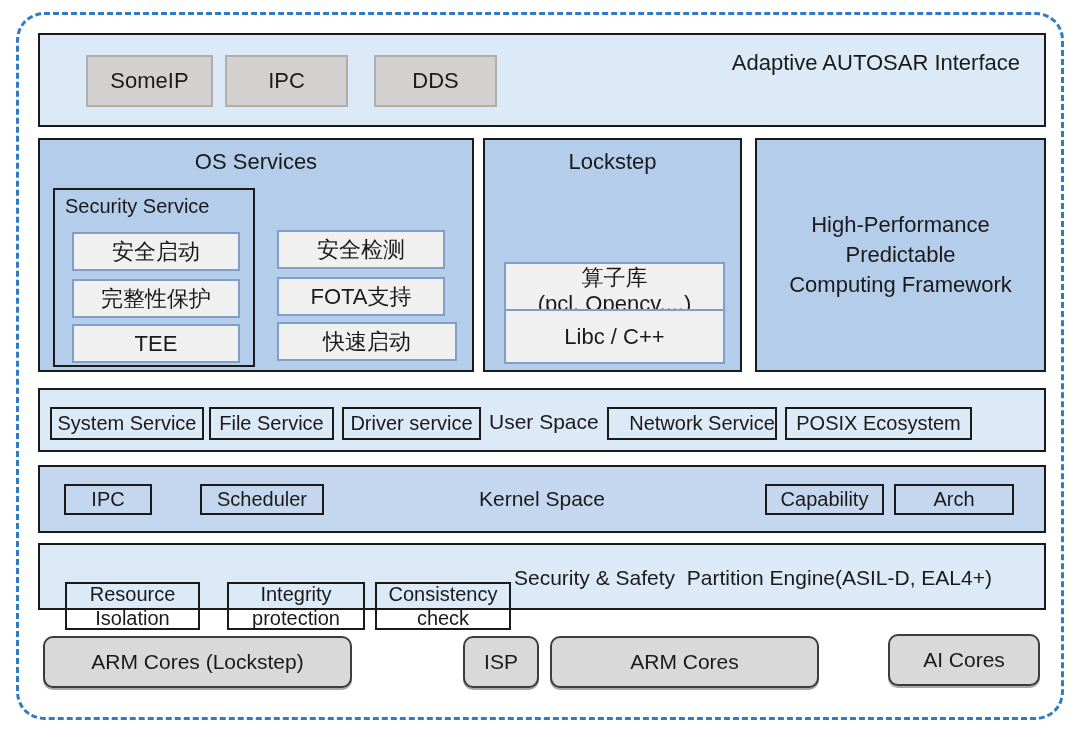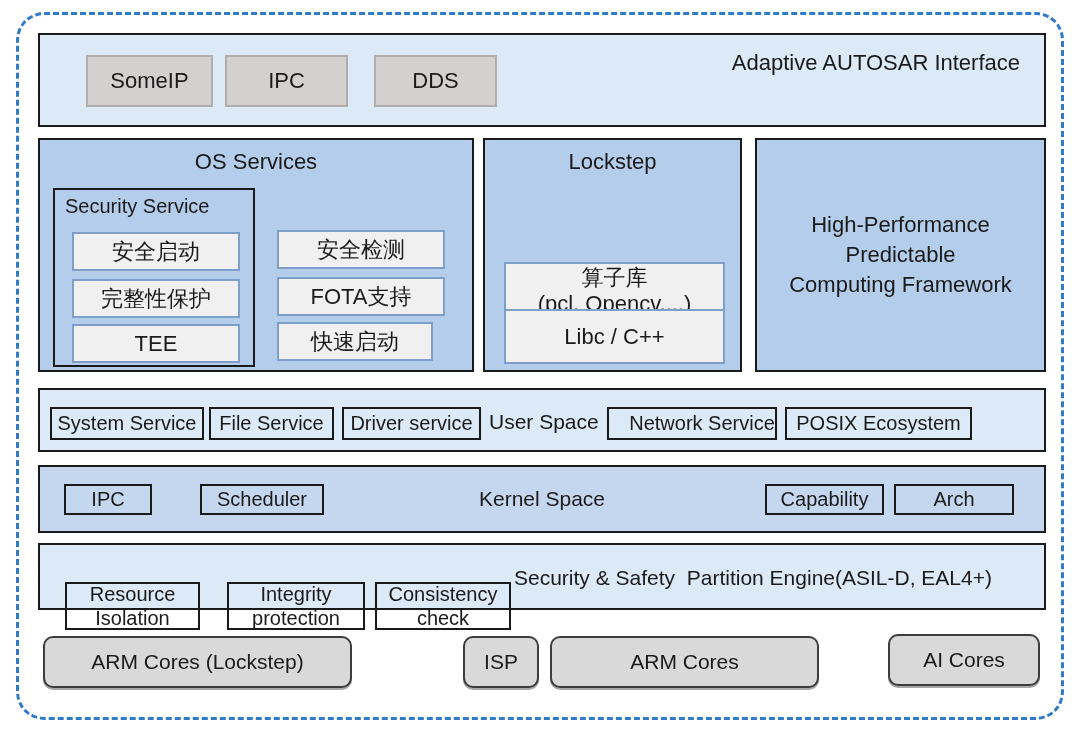--- a/index.html
+++ b/index.html
@@ -72,21 +72,21 @@
         <span>TEE</span>
       </div>
     </div>
 
     <div class="abs white-chip center" style="left:237px;top:90px;width:168px;height:39px;">
       <span>安全检测</span>
     </div>
     <div class="abs white-chip center" style="left:237px;top:137px;width:168px;height:39px;">
       <span>FOTA支持</span>
     </div>
-    <div class="abs white-chip center" style="left:237px;top:182px;width:156px;height:39px;">
+    <div class="abs white-chip center" style="left:237px;top:182px;width:180px;height:39px;">
       <span>快速启动</span>
     </div>
   </div>
 
   <div class="abs panel" style="left:483px;top:138px;width:259px;height:234px;">
     <div class="panel-title">Lockstep</div>
     <div class="abs white-chip center" style="left:19px;top:92px;width:221px;height:58px;flex-direction:column;margin-top:30px;">
       <span>算子库</span>
       <span>(pcl, Opencv,...)</span>
     </div>

